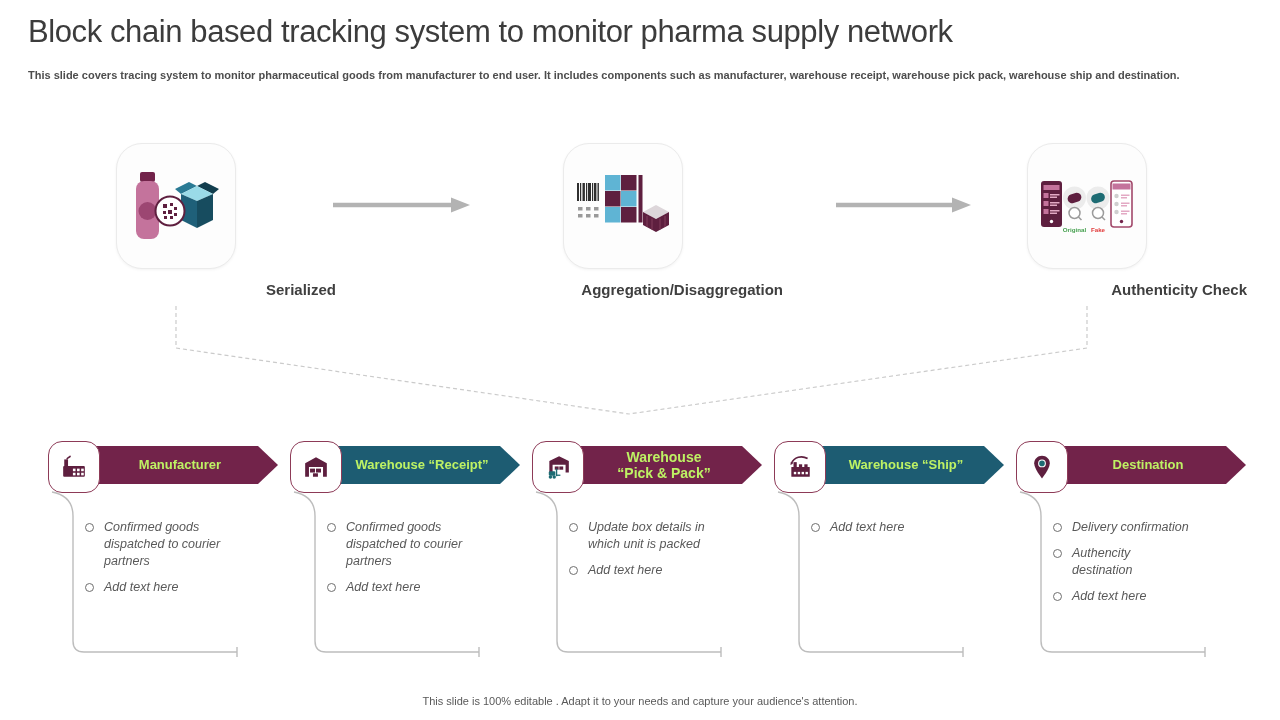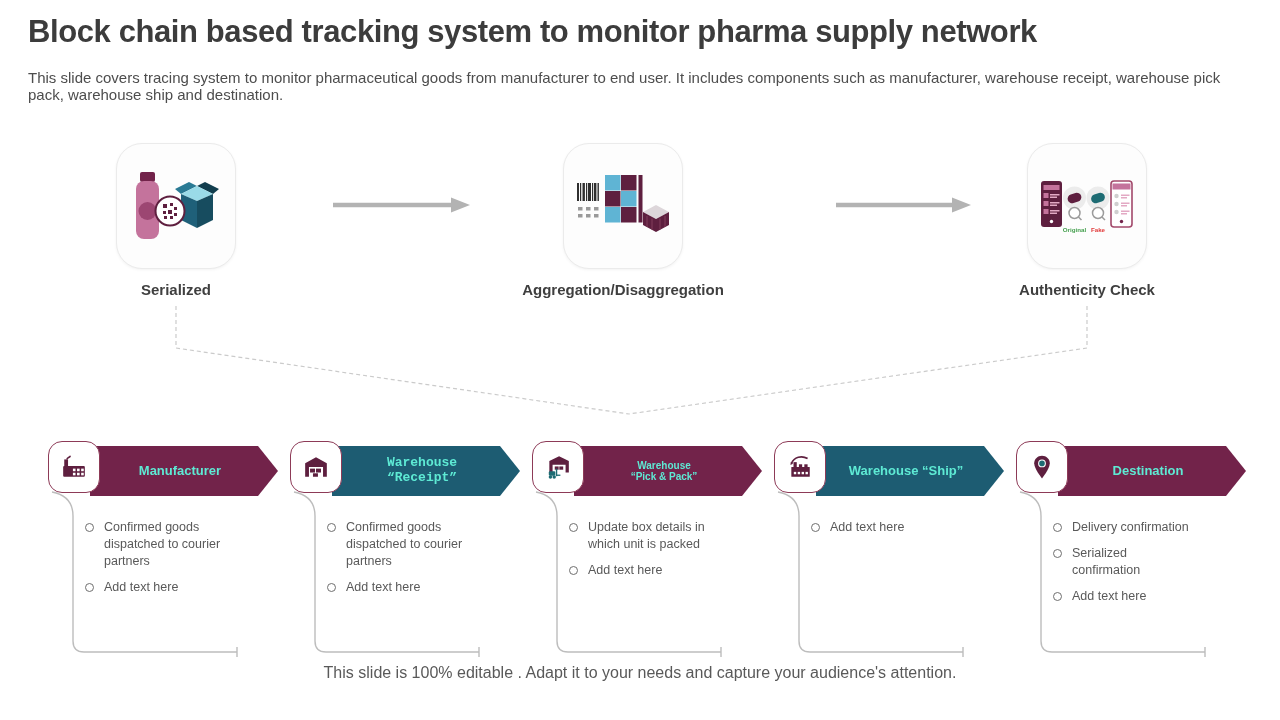--- a/index.html
+++ b/index.html
@@ -1,41 +1,41 @@
 <!DOCTYPE html>
 <html><head>
 <meta charset="utf-8">
 <style>
   html,body{margin:0;padding:0;background:#fff;}
   .slide{position:relative;width:1280px;height:720px;background:#ffffff;overflow:hidden;
          font-family:"Liberation Sans", sans-serif;color:#3f3f3f;}
-  .title{position:absolute;left:28px;top:14px;margin:0;font-size:31px;font-weight:700;
+  .title{position:absolute;left:28px;top:14px;margin:0;font-size:31px;font-weight:400;
          letter-spacing:-0.4px;color:#3c3c3c;white-space:nowrap;}
-  .subtitle{position:absolute;left:28px;top:69px;margin:0;font-size:15px;color:#4d4d4d;width:1230px;}
+  .subtitle{position:absolute;left:28px;top:69px;margin:0;font-size:11px;color:#4d4d4d;width:1230px;font-weight:bold;}
   .overlay{position:absolute;left:0;top:0;z-index:1;pointer-events:none;}
   
-  .stage{position:absolute;top:143px;width:320px;text-align:center;z-index:2;}
+  .stage{position:absolute;top:143px;width:320px;text-align:right;z-index:2;}
   .stage-card{width:118px;height:124px;margin:0 auto;background:#fdfdfd;border:1px solid #ebebeb;
               border-radius:26px;box-shadow:0 1px 3px rgba(0,0,0,.05);
               display:flex;align-items:center;justify-content:center;}
   .stage-label{margin-top:12px;font-size:15px;font-weight:bold;color:#3f3f3f;}
   
   .iconbox{position:absolute;top:441px;width:50px;height:50px;background:#fff;
            border:1.6px solid #8d3a57;border-radius:14px;z-index:4;
            display:flex;align-items:center;justify-content:center;}
-  .banner{position:absolute;top:446px;height:50px;width:188px;z-index:3;color:#5eead4;
+  .banner{position:absolute;top:446px;height:38px;width:188px;z-index:3;color:#bef264;
           font-weight:bold;font-size:13px;line-height:1.15;text-align:center;
           display:flex;flex-direction:column;align-items:center;justify-content:center;
           padding:0 30px 0 22px;box-sizing:border-box;
           clip-path:polygon(0 0, calc(100% - 20px) 0, 100% 50%, calc(100% - 20px) 100%, 0 100%);}
   .bullets{position:absolute;top:519px;z-index:2;}
-  .bullet{display:flex;margin-bottom:9px;color:#595959;font-size:12.5px;line-height:1.37;}
+  .bullet{display:flex;margin-bottom:9px;color:#595959;font-size:12.5px;line-height:1.37;font-style:italic;}
   .bullet .dot{width:7px;height:7px;border:1.3px solid #6f6f6f;border-radius:50%;
                margin:4px 10px 0 0;flex:none;background:#fff;}
-  .footer{position:absolute;left:0;right:0;top:664px;text-align:center;font-size:16px;color:#595959;}
+  .footer{position:absolute;left:0;right:0;top:695px;text-align:center;font-size:11px;color:#595959;}
 </style>
 </head>
 <body>
 
 <div class="slide">
 
   <h1 class="title">Block chain based tracking system to monitor pharma supply network</h1>
   <p class="subtitle">This slide covers tracing system to monitor pharmaceutical goods from manufacturer to end user. It includes components such as manufacturer, warehouse receipt, warehouse pick pack, warehouse ship and destination.</p>
 
   <svg class="overlay" width="1280" height="720">
@@ -221,21 +221,21 @@
   <div class="iconbox" style="left:290px">
     <svg width="26" height="26" viewBox="0 0 24 24">
       <path d="M2 21V8.5L12 3l10 5.5V21h-3.5v-9h-13v9z" fill="#5e1f3f"></path>
       <g fill="#5e1f3f">
         <rect x="6.5" y="13.5" width="4.6" height="3.6"></rect>
           <rect x="12" y="13.5" width="4.6" height="3.6"></rect>
         <rect x="9.2" y="17.8" width="4.6" height="3.2"></rect>
       </g>
     </svg>
   </div>
-  <div class="banner" style="left: 332px; background: rgb(29, 92, 114); font-family: Liberation Mono, monospace;">
+  <div class="banner" style="left: 332px; background: rgb(29, 92, 114);">
     <span>Warehouse “Receipt”</span>
   </div>
   <div class="bullets" style="left:327px">
     <div class="bullet">
         <span class="dot"></span>
         <span style="width:122px">Confirmed goods dispatched to courier partners</span>
       </div>
     <div class="bullet">
         <span class="dot"></span>
         <span style="width:122px">Add text here</span>
@@ -251,21 +251,21 @@
         </g>
       <g fill="#1d6b73">
         <rect x="3.5" y="16" width="6" height="4" rx="1"></rect>
         <rect x="10" y="13.5" width="1.3" height="7"></rect>
         <rect x="10.8" y="19" width="3.4" height="1.2"></rect>
         <circle cx="5" cy="21.3" r="1.6"></circle>
           <circle cx="8.5" cy="21.3" r="1.6"></circle>
       </g>
     </svg>
   </div>
-  <div class="banner" style="left: 574px; font-size: 10px; background: rgb(114, 35, 74);">
+  <div class="banner" style="left: 574px; font-size: 14px; background: rgb(114, 35, 74);">
     <span>Warehouse</span>
     <span>“Pick &amp; Pack”</span>
   </div>
   <div class="bullets" style="left:569px">
     <div class="bullet">
         <span class="dot"></span>
         <span style="width:132px">Update box details in which unit is packed</span>
       </div>
     <div class="bullet">
         <span class="dot"></span>
@@ -310,21 +310,21 @@
   <div class="banner" style="left: 1058px; background: rgb(114, 35, 74);">
     <span>Destination</span>
   </div>
   <div class="bullets" style="left:1053px">
     <div class="bullet">
         <span class="dot"></span>
         <span style="width:122px">Delivery confirmation</span>
       </div>
     <div class="bullet">
         <span class="dot"></span>
-        <span style="width:122px">Serialized confirmation</span>
+        <span style="width:122px">Authencity destination</span>
       </div>
     <div class="bullet">
         <span class="dot"></span>
         <span style="width:122px">Add text here</span>
       </div>
   </div>
 
   <div class="footer">This slide is 100% editable . Adapt it to your needs and capture your audience's attention.</div>
 </div>
 

